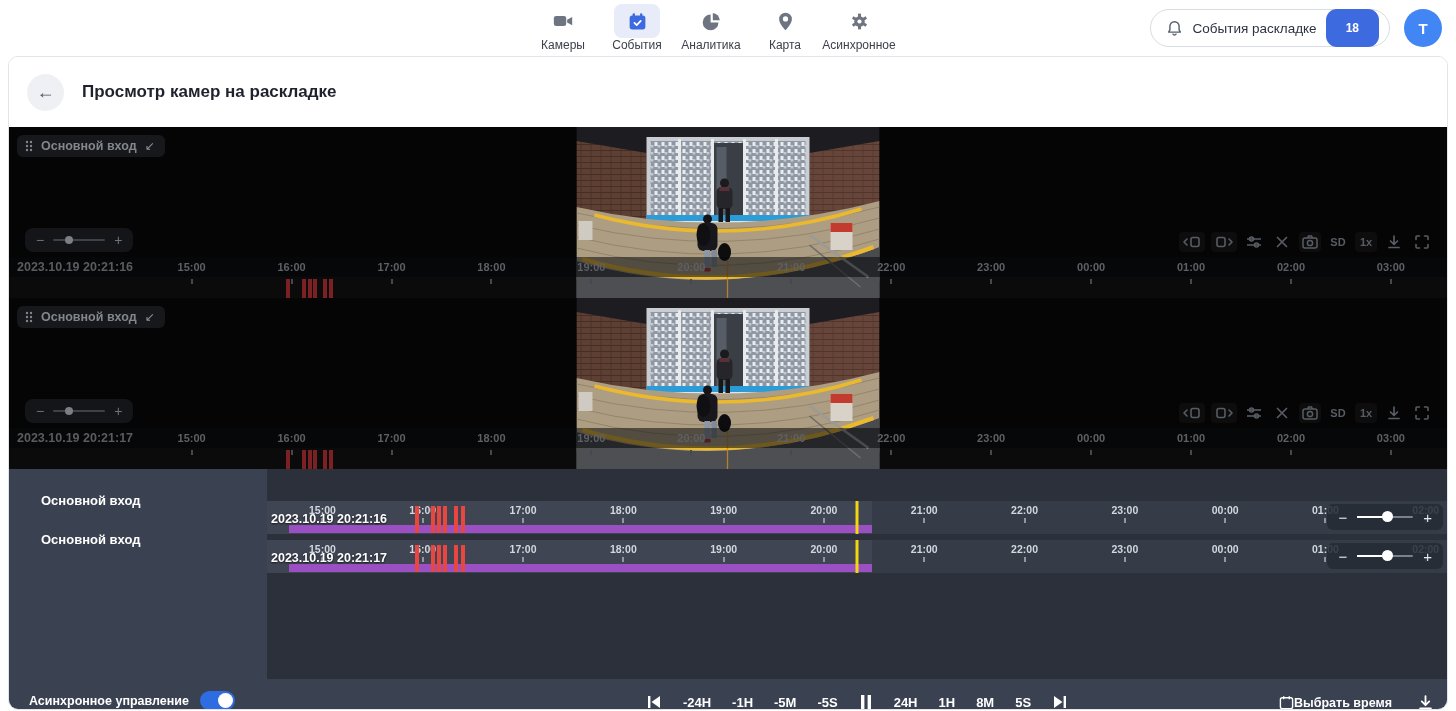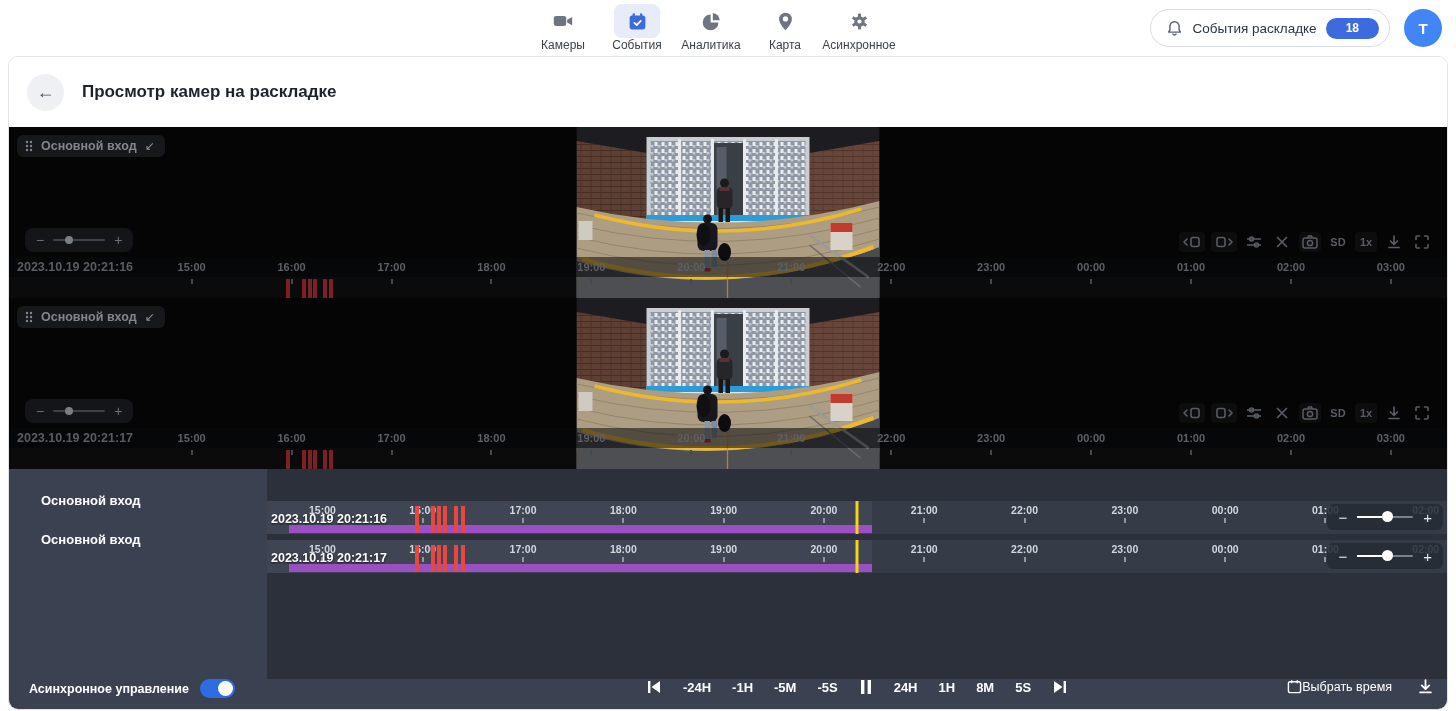--- a/index.html
+++ b/index.html
@@ -14,21 +14,21 @@
   
   .header { height:56px; position:relative; display:flex; align-items:center; justify-content:center; background:#fff; }
   .nav { display:flex; gap:6px; margin-right:34px; }
   .tab { display:flex; flex-direction:column; align-items:center; width:68px; cursor:pointer; }
   .tab .icobox { width:46px; height:34px; border-radius:8px; display:flex; align-items:center; justify-content:center; color:#6f7580; }
   .tab.active .icobox { background:#e8ebf8; color:#3e6ae0; }
   .tab .lbl { font-size:12px; color:#3c414b; margin-top:0; white-space:nowrap; }
   .hdr-right { position:absolute; right:14px; top:9px; display:flex; gap:14px; align-items:center; }
   .notif { display:flex; align-items:center; gap:9px; border:1px solid #d9dce3; border-radius:19px; height:38px; padding:0 10px 0 14px; background:#fff; cursor:pointer; }
   .notif .lbl { font-size:13.5px; color:#2c3342; }
-  .badge { background:#3e6ae0; color:#fff; font-size:12px; font-weight:bold; border-radius:11px; min-width:28px; height:21px; display:flex; align-items:center; justify-content:center; padding:0 20px; }
+  .badge { background:#3e6ae0; color:#fff; font-size:12px; font-weight:bold; border-radius:11px; min-width:28px; height:38px; display:flex; align-items:center; justify-content:center; padding:0 20px; }
   .avatar { width:38px; height:38px; border-radius:50%; background:#4285f4; color:#fff; display:flex; align-items:center; justify-content:center; font-size:15px; font-weight:bold; cursor:pointer; }
 
   
   .card { margin:0 8px; border:1px solid #e2e4e9; border-radius:10px; overflow:hidden; height:654px; background:#fff; }
   .page-head { height:70px; display:flex; align-items:center; gap:18px; padding-left:18px; background:#fff; }
   .back { width:37px; height:37px; border-radius:50%; background:#eef0f4; color:#4c5160; font-size:18px; display:flex; align-items:center; justify-content:center; cursor:pointer; }
   .title { font-size:17px; font-weight:bold; color:#1e222c; }
 
   
   .videos { height:342px; background:#000; }
@@ -67,31 +67,31 @@
   .archive { position:absolute; bottom:1px; height:8px; }
   .row-event { position:absolute; bottom:1px; width:4px; height:27px; transform:translateX(-50%); }
   .cursor { position:absolute; top:0; bottom:0; width:3px; transform:translateX(-50%); cursor:ew-resize; }
   .row-ts { position:absolute; left:4px; top:11px; font-size:12.5px; font-weight:bold; color:#fff; text-shadow:0 1px 2px rgba(0,0,0,0.7); z-index:3; }
   .rowzoom { position:absolute; right:4px; top:3px; height:26px; background:rgba(38,43,52,0.88); border-radius:6px; display:flex; align-items:center; gap:10px; padding:0 11px; color:#e6e8ec; z-index:4; font-size:15px; }
   .rowzoom .track { width:56px; height:2px; background:#7b818b; border-radius:1px; position:relative; }
   .rowzoom .fill { position:absolute; left:0; top:0; height:2px; width:45%; background:#fff; }
   .rowzoom .knob { position:absolute; left:45%; top:-5px; width:11px; height:11px; border-radius:50%; background:#fff; }
 
   
-  .bbar { height:31px; background:#3a4150; position:relative; display:flex; align-items:flex-start; }
+  .bbar { height:31px; background:#3a4150; position:relative; display:flex; align-items:flex-end; }
   .async { display:flex; align-items:center; gap:11px; padding-left:20px; color:#fff; font-size:12.5px; font-weight:bold; }
   .toggle { width:35px; height:19px; border-radius:10px; background:#6b7280; position:relative; cursor:pointer; }
   .toggle.on { background:#2e6ce2; }
   .toggle .knob { position:absolute; left:2px; top:2px; width:15px; height:15px; border-radius:50%; background:#fff; transition:left .1s; }
   .toggle.on .knob { left:18px; }
   .pbcenter { position:absolute; left:258px; right:0; display:flex; justify-content:center; align-items:center; gap:21px; color:#fff; }
   .pbtn { font-size:13px; font-weight:bold; color:#fff; cursor:pointer; white-space:nowrap; }
   .pbicon { display:flex; align-items:center; cursor:pointer; color:#fff; }
   .bbar-right { position:absolute; right:14px; display:flex; align-items:center; gap:26px; color:#fff; }
-  .seltime { display:flex; align-items:center; font-size:12.5px; font-weight:normal; cursor:pointer; }
+  .seltime { display:flex; align-items:center; font-size:12.5px; font-weight:bold; cursor:pointer; }
 
   svg { display:block; }
   .hiddefs { position:absolute; width:0; height:0; overflow:hidden; }
 </style>
 </head>
 <body>
 
 <svg class="hiddefs" xmlns="http://www.w3.org/2000/svg">
   <defs>
     <pattern id="speck" width="7" height="7" patternUnits="userSpaceOnUse">

